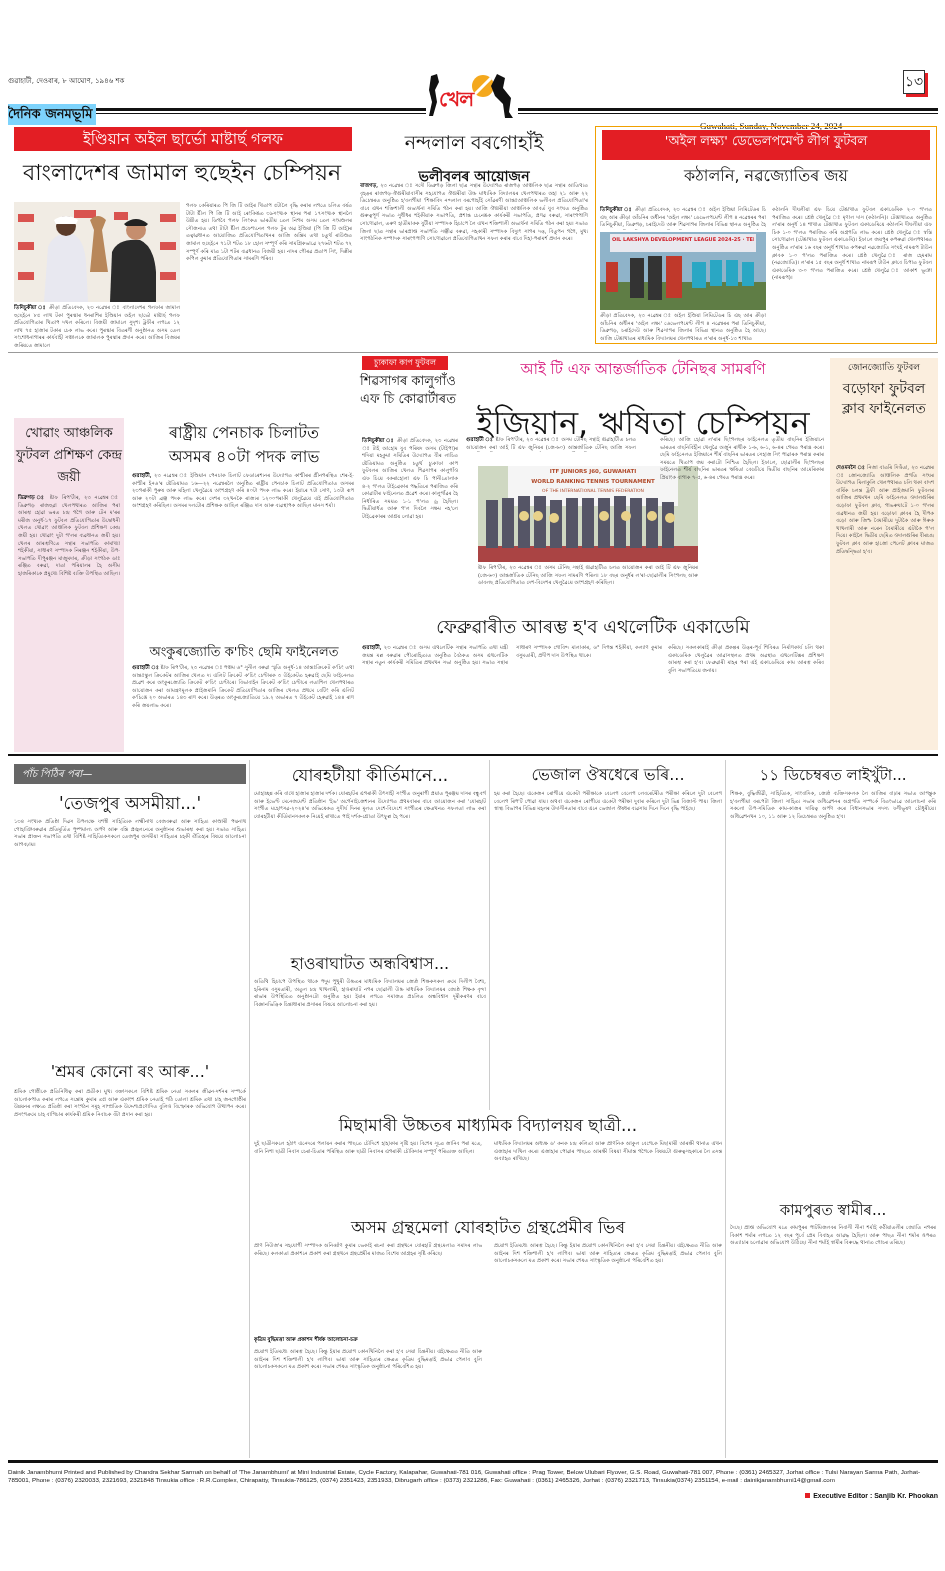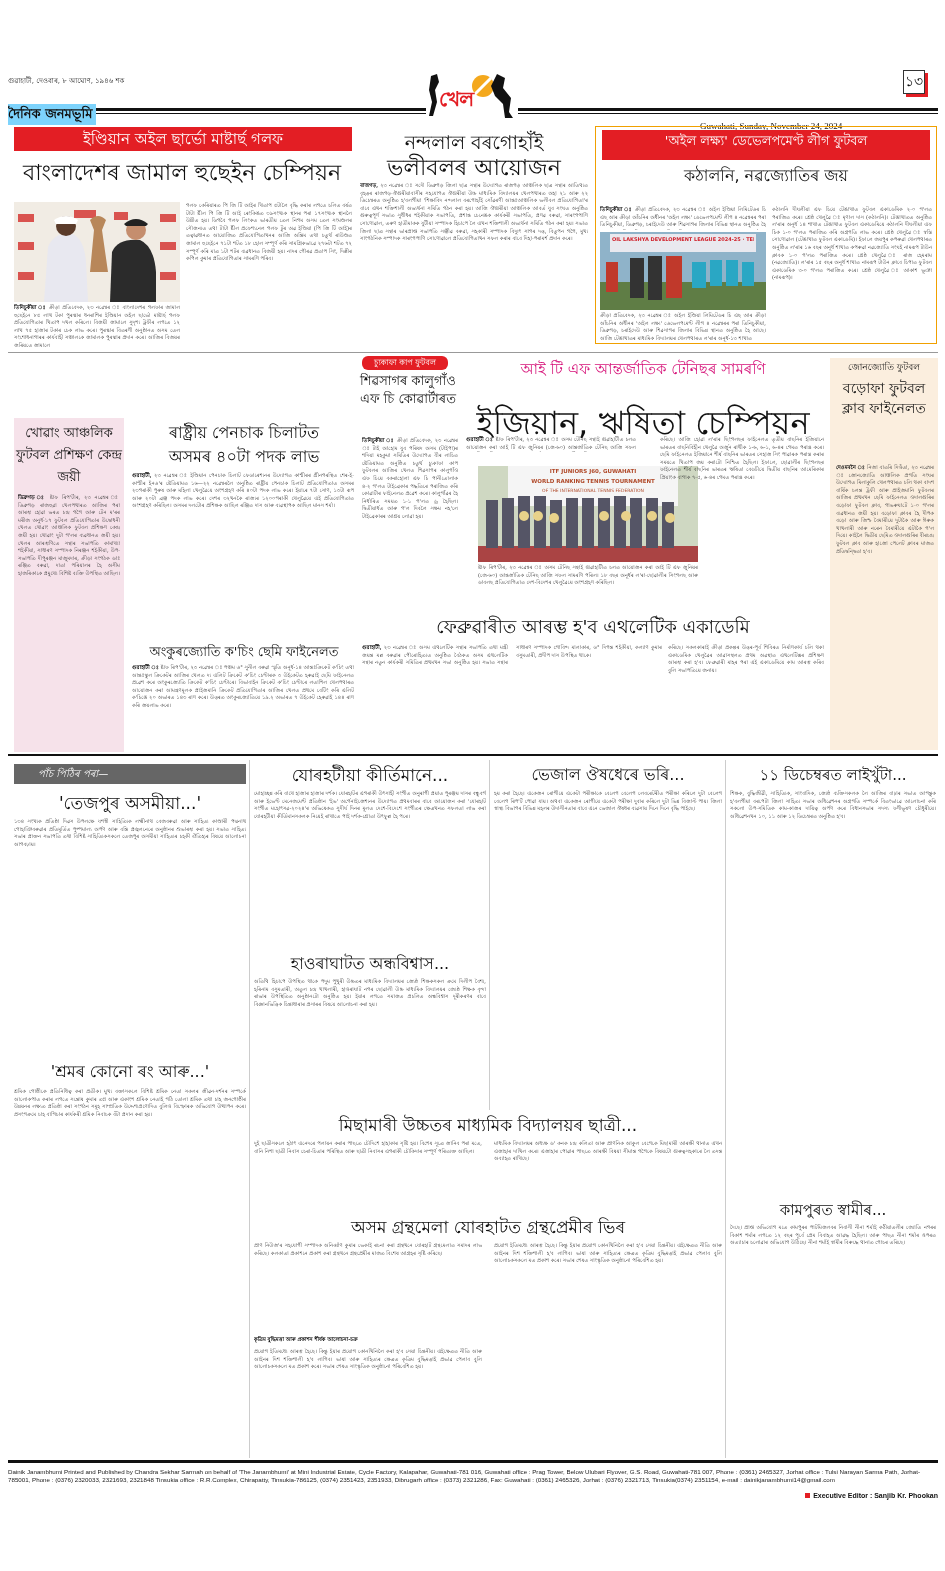--- a/index.html
+++ b/index.html
@@ -63,21 +63,21 @@
     <path d="M96 100 L98 50 Q104 36 126 38 Q140 44 142 70 L142 100 Z" fill="#2b2b2b"></path>
     <circle cx="122" cy="28" r="10" fill="#c58e6e"></circle>
       <path d="M110 22 Q122 12 134 22 L132 24 L112 24 Z" fill="#222"></path>
     <path d="M76 18 Q84 10 92 18 L88 28 L94 70 L76 70 L80 28 Z" fill="#b8875a"></path>
   </svg>
 </div>
 <div class="abs body-text" style="left:14px;top:304px;width:166px;height:96px;"><b>তিনিচুকীয়া ঃ</b> <span>ক্ৰীড়া প্ৰতিবেদক, ২৩ নৱেম্বৰ ঃ বাংলাদেশৰ গলফাৰ জামাল হুছেইনে ৮৫ লাখ টকা পুৰস্কাৰ ধনৰাশিৰ ইণ্ডিয়ান অইল ছাৰ্ভো মাষ্টাৰ্ছ গলফ প্ৰতিযোগিতাৰ খিতাপ দখল কৰিলে। বিজয়ী জামালে সুদৃশ্য ট্ৰফীৰ লগতে ১২ লাখ ৭৫ হাজাৰ টকাৰ চেক লাভ কৰে। পুৰস্কাৰ বিতৰণী অনুষ্ঠানত অসম তেল সংশোধনাগাৰৰ কাৰ্যবাহী সঞ্চালকে জামালক পুৰস্কাৰ প্ৰদান কৰে। আজিৰ বিজয়ৰ জৰিয়তে জামালে</span></div>
 <div class="abs body-text" style="left:186px;top:202px;width:166px;height:198px;">গলফ কেৰিয়াৰত পি জি টি আইৰ খিতাপ ৫টালৈ বৃদ্ধি কৰাৰ লগতে চলিত বৰ্ষত টাটা ষ্টীল পি জি টি আই ৰেংকিঙত ৩৯সংখ্যক স্থানৰ পৰা ১৭সংখ্যক স্থানলৈ উন্নীত হয়। ডিগবৈ গলফ লিংকত ভাৰতীয় তেল নিগম অসম তেল সংমণ্ডলৰ সৌজন্যত তথা টাটা ষ্টীল প্ৰফেশ্যনেল গলফ টুৰ অৱ ইণ্ডিয়া (পি জি টি আই)ৰ তত্বাৱধানত আয়োজিত প্ৰতিযোগিতাখনৰ আজি অন্তিম তথা চতুৰ্থ ৰাউণ্ডত জামাল হুছেইনে ৭১টা শটত ১৮ হোল সম্পূৰ্ণ কৰি সামগ্ৰিকভাৱে ২৭৬টা শটত ৭২ সম্পূৰ্ণ কৰি মাত্ৰ ১টা শটৰ ব্যৱধানত বিজয়ী হয়। নাদৰ গৌৰৱ প্ৰতাপ সিং, দিল্লীৰ কপিল কুমাৰ প্ৰতিযোগিতাৰ সামৰণি পৰিব।</div>
 
 <div class="abs hl" style="left:358px;top:130px;width:232px;font-size:19px;line-height:24px;">নন্দলাল বৰগোহাঁই</div>
-<div class="abs hl" style="left:358px;top:156px;width:232px;font-size:22px;line-height:24px;">ভলীবলৰ আয়োজন</div>
+<div class="abs hl" style="left:358px;top:164px;width:232px;font-size:14px;line-height:24px;font-weight:bold;">ভলীবলৰ আয়োজন</div>
 <div class="abs body-text" style="left:360px;top:182px;width:228px;height:164px;"><b>ৰাজগড়,</b> <span>২৩ নৱেম্বৰ ঃ সদৌ ডিব্ৰুগড় জিলা ছাত্ৰ সন্থাৰ উদ্যোগত ৰাজগড় আঞ্চলিক ছাত্ৰ সন্থাৰ আতিথ্যত বৃহত্তৰ ৰাজগড়-ঔগুৰীয়াবাসীৰ সহযোগত ঔগুৰীয়া উচ্চ মাধ্যমিক বিদ্যালয়ৰ খেলপথাৰত অহা ২১ আৰু ২২ ডিচেম্বৰত অনুষ্ঠিত হ'বলগীয়া 'শিক্ষাবিদ নন্দলাল বৰগোহাঁই সোঁৱৰণী আন্তঃআঞ্চলিক ভলীবল প্ৰতিযোগিতা'ৰ বাবে এখন শক্তিশালী অভ্যৰ্থনা সমিতি গঠন কৰা হয়। আজি ঔগুৰীয়া আঞ্চলিক আবৰ্ত যুব সংঘত অনুষ্ঠিত গুৰুত্বপূৰ্ণ সভাত সুধীধৰ শইকীয়াক সভাপতি, প্ৰশান্ত চেনেঙক কাৰ্যকৰী সভাপতি, প্ৰণৱ বৰুৱা, সাৰংগপাণি সোণোৱাল, তৰুণ হাতীমাকক যুটীয়া সম্পাদক হিচাপে লৈ এখন শক্তিশালী অভ্যৰ্থনা সমিতি গঠন কৰা হয়। সভাত জিলা ছাত্ৰ সন্থাৰ ভাৰপ্ৰাপ্ত সভাপতি সঞ্জীৱ বৰুৱা, সহকাৰী সম্পাদক বিদ্যুৎ সাগৰ দত্ত, বিতুপন গগৈ, মুখ্য সাংগঠনিক সম্পাদক সাৰংগপাণি সোণোৱালে প্ৰতিযোগিতাখন সফল কৰাৰ বাবে দিহা-পৰামৰ্শ প্ৰদান কৰে।</span></div>
 
 <div class="abs" style="left:595px;top:126px;width:342px;height:218px;border:1px solid #f0a000;"></div>
 <div class="abs kicker-red hl" style="left:602px;top:130px;width:328px;height:30px;font-size:13px;line-height:22px;">'অইল লক্ষ্য' ডেভেলপমেণ্ট লীগ ফুটবল</div>
 <div class="abs hl" style="left:600px;top:160px;width:332px;font-size:16px;line-height:32px;">কঠালনি, নৱজ্যোতিৰ জয়</div>
 <div class="photo" style="left:600px;top:232px;width:166px;height:78px;">
   <svg width="166" height="78" viewBox="0 0 166 78">
     <rect width="166" height="78" fill="#8fb3c9"></rect>
     <rect y="50" width="166" height="28" fill="#5f7d45"></rect>
     <rect x="10" y="2" width="146" height="18" fill="#e9e9ef"></rect>
@@ -97,21 +97,21 @@
       </g>
   </svg>
   <div class="abs" style="left:12px;top:4px;width:142px;font-size:5px;font-weight:bold;color:#d0202a;text-align:center;white-space:nowrap;overflow:hidden;">OIL LAKSHYA DEVELOPMENT LEAGUE 2024-25 · TENGAKHAT</div>
 </div>
 <div class="abs body-text" style="left:600px;top:206px;width:166px;height:24px;"><b>তিনিচুকীয়া ঃ</b> <span>ক্ৰীড়া প্ৰতিবেদক, ২৩ নৱেম্বৰ ঃ অইল ইণ্ডিয়া লিমিটেডৰ চি এছ আৰ ক্ৰীড়া আঁচনিৰ অধীনৰ 'অইল লক্ষ্য' ডেভেলপমেণ্ট লীগ ৪ নৱেম্বৰৰ পৰা তিনিচুকীয়া, ডিব্ৰুগড়, চৰাইদেউ আৰু শিৱসাগৰ জিলাৰ বিভিন্ন স্থানত অনুষ্ঠিত হৈ আছে। আজি টেঙাখাতৰ মাধ্যমিক বিদ্যালয়ৰ খেলপথাৰত ল'ৰাৰ অনূৰ্ধ-১৩ শাখাত</span></div>
 <div class="abs body-text" style="left:600px;top:312px;width:166px;height:30px;">ক্ৰীড়া প্ৰতিবেদক, ২৩ নৱেম্বৰ ঃ অইল ইণ্ডিয়া লিমিটেডৰ চি এছ আৰ ক্ৰীড়া আঁচনিৰ অধীনৰ 'অইল লক্ষ্য' ডেভেলপমেণ্ট লীগ ৪ নৱেম্বৰৰ পৰা তিনিচুকীয়া, ডিব্ৰুগড়, চৰাইদেউ আৰু শিৱসাগৰ জিলাৰ বিভিন্ন স্থানত অনুষ্ঠিত হৈ আছে। আজি টেঙাখাতৰ মাধ্যমিক বিদ্যালয়ৰ খেলপথাৰত ল'ৰাৰ অনূৰ্ধ-১৩ শাখাত</div>
 <div class="abs body-text" style="left:772px;top:206px;width:160px;height:136px;">কঠালনি দীঘলীয়া এফ চিয়ে টেঙাখাত ফুটবল একাডেমিক ২-০ গ'লত পৰাজিত কৰে। শ্ৰেষ্ঠ খেলুৱৈ ঃ মৃণাল দাস (কঠালনি)। টেঙাখাতত অনুষ্ঠিত ল'ৰাৰ অনূৰ্ধ ১৪ শাখাত টেঙাখাত ফুটবল একাডেমিয়ে কঠালনি দীঘলীয়া এফ চিক ১-০ গ'লত পৰাজিত কৰি অগ্ৰগতি লাভ কৰে। শ্ৰেষ্ঠ খেলুৱৈ ঃ স্বস্তি সোণোৱাল (টেঙাখাত ফুটবল একাডেমি)। ইফালে জয়পুৰ কপৰুৱা খেলপথাৰত অনুষ্ঠিত ল'ৰাৰ ১৬ বছৰ অনূৰ্ধ শাখাত কপৰুৱা নৱজ্যোতি সংঘই নামৰূপ টাউন ক্লাবক ১-০ গ'লত পৰাজিত কৰে। শ্ৰেষ্ঠ খেলুৱৈ ঃ ৰাজ হেমৰাম (নৱজ্যোতি)। ল'ৰাৰ ১৫ বছৰ অনূৰ্ধ শাখাত নামৰূপ টাউন ক্লাবে চিপাত ফুটবল একাডেমিক ৩-০ গ'লত পৰাজিত কৰে। শ্ৰেষ্ঠ খেলুৱৈ ঃ আকাশ ভূঞা (নামৰূপ)।</div>
 
 <div class="rule" style="left:8px;top:352px;width:930px;height:1px;background:#999;"></div>
 
-<div class="abs kicker-red" style="left:362px;top:356px;width:86px;height:14px;font-size:8px;line-height:14px;text-align:center;border-radius:6px;">চ্যুকাফা কাপ ফুটবল</div>
+<div class="abs kicker-red" style="left:362px;top:356px;width:86px;height:14px;font-size:8px;line-height:14px;text-align:center;">চ্যুকাফা কাপ ফুটবল</div>
 <div class="abs hl" style="left:358px;top:372px;width:100px;font-size:13px;line-height:18px;white-space:normal;">শিৱসাগৰ কালুগাঁও এফ চি কোৱাৰ্টাৰত</div>
 <div class="abs body-text" style="left:362px;top:437px;width:96px;height:172px;"><b>তিনিচুকীয়া ঃ</b> <span>ক্ৰীড়া প্ৰতিবেদক, ২৩ নৱেম্বৰ ঃ টাই আহোম যুব পৰিষদ অসম (টাইপা)ৰ শদিয়া মহকুমা সমিতিৰ উদ্যোগত বীৰ লাচিত ষ্টেডিয়ামত অনুষ্ঠিত চতুৰ্থ চ্যুকাফা কাপ ফুটবলৰ আজিৰ খেলত শিৱসাগৰ কালুগাঁও এফ চিয়ে বকৰাহোলা এফ চি পানীতোলাক ৪-২ গ'লত টাইব্ৰেকাৰ পদ্ধতিৰে পৰাজিত কৰি কোৱাৰ্টাৰ ফাইনেলত প্ৰৱেশ কৰে। কালুগাঁৱৰ হৈ নিৰ্ধাৰিত সময়ত ১-১ গ'লত ড্ৰ হৈছিল। দ্বিতীয়াৰ্ধত আৰু গ'ল দিবলৈ সক্ষম নহ'লে টাইব্ৰেকাৰৰ আশ্ৰয় লোৱা হয়।</span></div>
 
 <div class="abs hl" style="left:466px;top:358px;width:354px;font-size:15px;line-height:22px;color:#d6157a;">আই টি এফ আন্তৰ্জাতিক টেনিছৰ সামৰণি</div>
 <div class="abs hl" style="left:466px;top:380px;width:354px;font-size:32px;line-height:34px;margin-top:26px;">ইজিয়ান, ঋষিতা চেম্পিয়ন</div>
 <div class="abs body-text" style="left:466px;top:436px;width:170px;height:16px;"><b>গুৱাহাটী ঃ</b> <span>ষ্টাফ ৰিপ'ৰ্টাৰ, ২৩ নৱেম্বৰ ঃ অসম টেনিছ সন্থাই গুৱাহাটীত চলত আয়োজন কৰা আই টি এফ জুনিয়ৰ (জে-৬০) আন্তৰ্জাতিক টেনিছ আজি সফল সামৰণি পৰিল। ১৮ বছৰ অনূৰ্ধৰ ল'ৰা-ছোৱালীৰ সিংগলছ আৰু ডাবলছ প্ৰতিযোগিতাত দেশ-বিদেশৰ খেলুৱৈয়ে অংশগ্ৰহণ কৰিছিল।</span></div>
 <div class="photo" style="left:478px;top:466px;width:220px;height:96px;">
   <svg width="220" height="96" viewBox="0 0 220 96">
     <rect width="220" height="96" fill="#cfd8c2"></rect>
     <rect x="30" y="0" width="170" height="40" fill="#f5f5f5"></rect>
@@ -162,21 +162,21 @@
 
 <div class="abs hl" style="left:130px;top:642px;width:228px;font-size:13px;line-height:20px;">অংকুৰজ্যোতি ক'চিং ছেমি ফাইনেলত</div>
 <div class="abs body-text" style="left:132px;top:664px;width:222px;height:86px;"><b>গুৱাহাটী ঃ</b> <span>ষ্টাফ ৰিপ'ৰ্টাৰ, ২৩ নৱেম্বৰ ঃ পঞ্চম ড° সুনীল বৰুৱা স্মৃতি অনূৰ্ধ-১৪ আন্তঃক্ৰিকেট ক'চিং তথা আন্তঃস্কুল ক্ৰিকেটৰ আজিৰ খেলত দ্য এলিট ক্ৰিকেট ক'চিং চেণ্টাৰক ৩ উইকেটত হৰুৱাই ছেমি ফাইনেলত প্ৰৱেশ কৰে অংকুৰজ্যোতি ক্ৰিকেট ক'চিং চেণ্টাৰে। বিভাবাইন ক্ৰিকেট ক'চিং চেণ্টাৰে লতাশিল খেলপথাৰত আয়োজন কৰা আমন্ত্ৰণমূলক প্ৰাইজমানি ক্ৰিকেট প্ৰতিযোগিতাৰ আজিৰ খেলত প্ৰথমে বেটিং কৰি এলিট ক'চিঙে ২০ অভাৰত ১৪৩ ৰাণ কৰে। উত্তৰত অংকুৰজ্যোতিয়ে ১৯.২ অভাৰত ৭ উইকেট হেৰুৱাই ১৪৪ ৰাণ কৰি জয়লাভ কৰে।</span></div>
 
 <div class="abs hl" style="left:362px;top:614px;width:462px;font-size:18px;line-height:26px;">ফেব্ৰুৱাৰীত আৰম্ভ হ'ব এথলেটিক একাডেমি</div>
 <div class="abs body-text" style="left:362px;top:644px;width:300px;height:106px;column-count:2;column-gap:8px;"><b>গুৱাহাটী,</b> <span>২৩ নৱেম্বৰ ঃ অসম এথলেটিক সন্থাৰ সভাপতি তথা মন্ত্ৰী জয়ন্ত মল্ল বৰুৱাৰ পৌৰোহিত্যত অনুষ্ঠিত বৈঠকত অসম এথলেটিক সন্থাৰ নতুন কাৰ্যকৰী সমিতিৰ প্ৰথমখন সভা অনুষ্ঠিত হয়। সভাত সন্থাৰ সাধাৰণ সম্পাদক গোবিন্দ মালাকাৰ, ড° দিগন্ত শইকীয়া, কল্যাণ কুমাৰ বসুমতাৰী, প্ৰদীপ দাস উপস্থিত থাকে।</span></div>
 <div class="abs body-text" style="left:668px;top:644px;width:156px;height:106px;">কৰিছে। সকলকাৰাই ক্ৰীড়া প্ৰকল্পৰ উত্তৰ-পূৰ্ব শিবিৰত নিৰ্মাণকাৰ্য চলি থকা একাডেমিক খেলুৱৈৰ আৱাসস্থলত প্ৰথম অৱস্থাত এথলেটিক্সৰ প্ৰশিক্ষণ আৰম্ভ কৰা হ'ব। ফেব্ৰুৱাৰী মাহৰ পৰা এই একাডেমিয়ে কাম আৰম্ভ কৰিব বুলি সভাপতিয়ে জনায়।</div>
 
 <div class="rule" style="left:8px;top:754px;width:930px;height:2px;"></div>
 
-<div class="abs" style="left:14px;top:764px;width:232px;height:20px;background:#666;color:#fff;font-size:10px;line-height:20px;padding-left:24px;font-style:italic;">পাঁচ পিঠিৰ পৰা—</div>
+<div class="abs" style="left:14px;top:764px;width:232px;height:20px;background:#666;color:#fff;font-size:10px;line-height:20px;padding-left:8px;font-style:italic;">পাঁচ পিঠিৰ পৰা—</div>
 <div class="abs hl" style="left:14px;top:790px;width:232px;font-size:17px;line-height:26px;">'তেজপুৰ অসমীয়া...'</div>
 <div class="abs body-text" style="left:14px;top:818px;width:232px;height:240px;">১৩৪ সংখ্যক প্ৰতিষ্ঠা দিৱস উপলক্ষে যশস্বী সাহিত্যিক লক্ষ্মীনাথ বেজবৰুৱা আৰু সাহিত্য কাণ্ডাৰী পদ্মনাথ গোহাঞিবৰুৱাৰ প্ৰতিমূৰ্তিত পুষ্পমাল্য অৰ্পণ আৰু বন্তি প্ৰজ্বলনেৰে অনুষ্ঠানৰ শুভাৰম্ভ কৰা হয়। সভাত সাহিত্য সভাৰ প্ৰাক্তন সভাপতি তথা বিশিষ্ট সাহিত্যিকসকলে তেজপুৰ অসমীয়া সাহিত্যৰ চহকী ঐতিহ্যৰ বিষয়ে আলোচনা আগবঢ়ায়।</div>
 
 <div class="abs hl" style="left:14px;top:1060px;width:232px;font-size:16px;line-height:24px;">'শ্ৰমৰ কোনো ৰং আৰু...'</div>
 <div class="abs body-text" style="left:14px;top:1088px;width:232px;height:370px;">শ্ৰমিক গোষ্ঠীকে প্ৰতিনিধিত্ব কৰা প্ৰতীক। মুখ্য বক্তাসকলে বিশিষ্ট শ্ৰমিক নেতা সকলৰ জীৱন-দৰ্শনৰ সম্পৰ্কে আলোকপাত কৰাৰ লগতে সন্তোষ কুমাৰ তপ্ন আৰু একাংশ শ্ৰমিক নেতাই গঠি তোলা শ্ৰমিক তথা চাহ জনগোষ্ঠীৰ উন্নয়নৰ লক্ষ্যত প্ৰতিষ্ঠা কৰা সংগঠন সমূহ সাম্প্ৰতিক উদ্দেশ্যপ্ৰণোদিত বুলিও বিস্ফোৰক অভিযোগ উত্থাপন কৰে। প্ৰসংগক্ৰমে চাহ বাগিচাৰ কাৰ্যকৰী শ্ৰমিক নিবাচক বঁটা প্ৰদান কৰা হয়।</div>
 
 <div class="abs hl" style="left:252px;top:762px;width:236px;font-size:17px;line-height:26px;">যোৰহটীয়া কীৰ্তিমানে...</div>
 <div class="abs body-text" style="left:254px;top:790px;width:232px;height:158px;">মোহাচ্ছন্ন কৰি বাখে হাজাৰ হাজাৰ দৰ্শক। যোৰহাটৰ এগৰাকী উৎসাহী সংগীত অনুৰাগী প্ৰয়াত পুৰঞ্জয় দাসৰ বন্ধুবৰ্গ আৰু ইভেণ্ট মেনেজমেণ্ট প্ৰতিষ্ঠান 'ইভ' অৰ্গেনাইজেশ্যনৰ উদ্যোগত প্ৰথমবাৰৰ বাবে আয়োজন কৰা 'যোৰহাট সংগীত মহোৎসৱ-২০২৪'ৰ অভিষেকত সুদীৰ্ঘ দিনৰ মূলত দেশে-বিদেশে সংগীতৰ ক্ষেত্ৰখনত সফলতা লাভ কৰা যোৰহটীয়া কীৰ্তিমানসকলক নিয়েই ৰাখাতে পাই দৰ্শক-শ্ৰোতা উৎফুল্ল হৈ পৰে।</div>
 
 <div class="abs hl" style="left:252px;top:952px;width:236px;font-size:16px;line-height:24px;">হাওৰাঘাটত অন্ধবিশ্বাস...</div>

